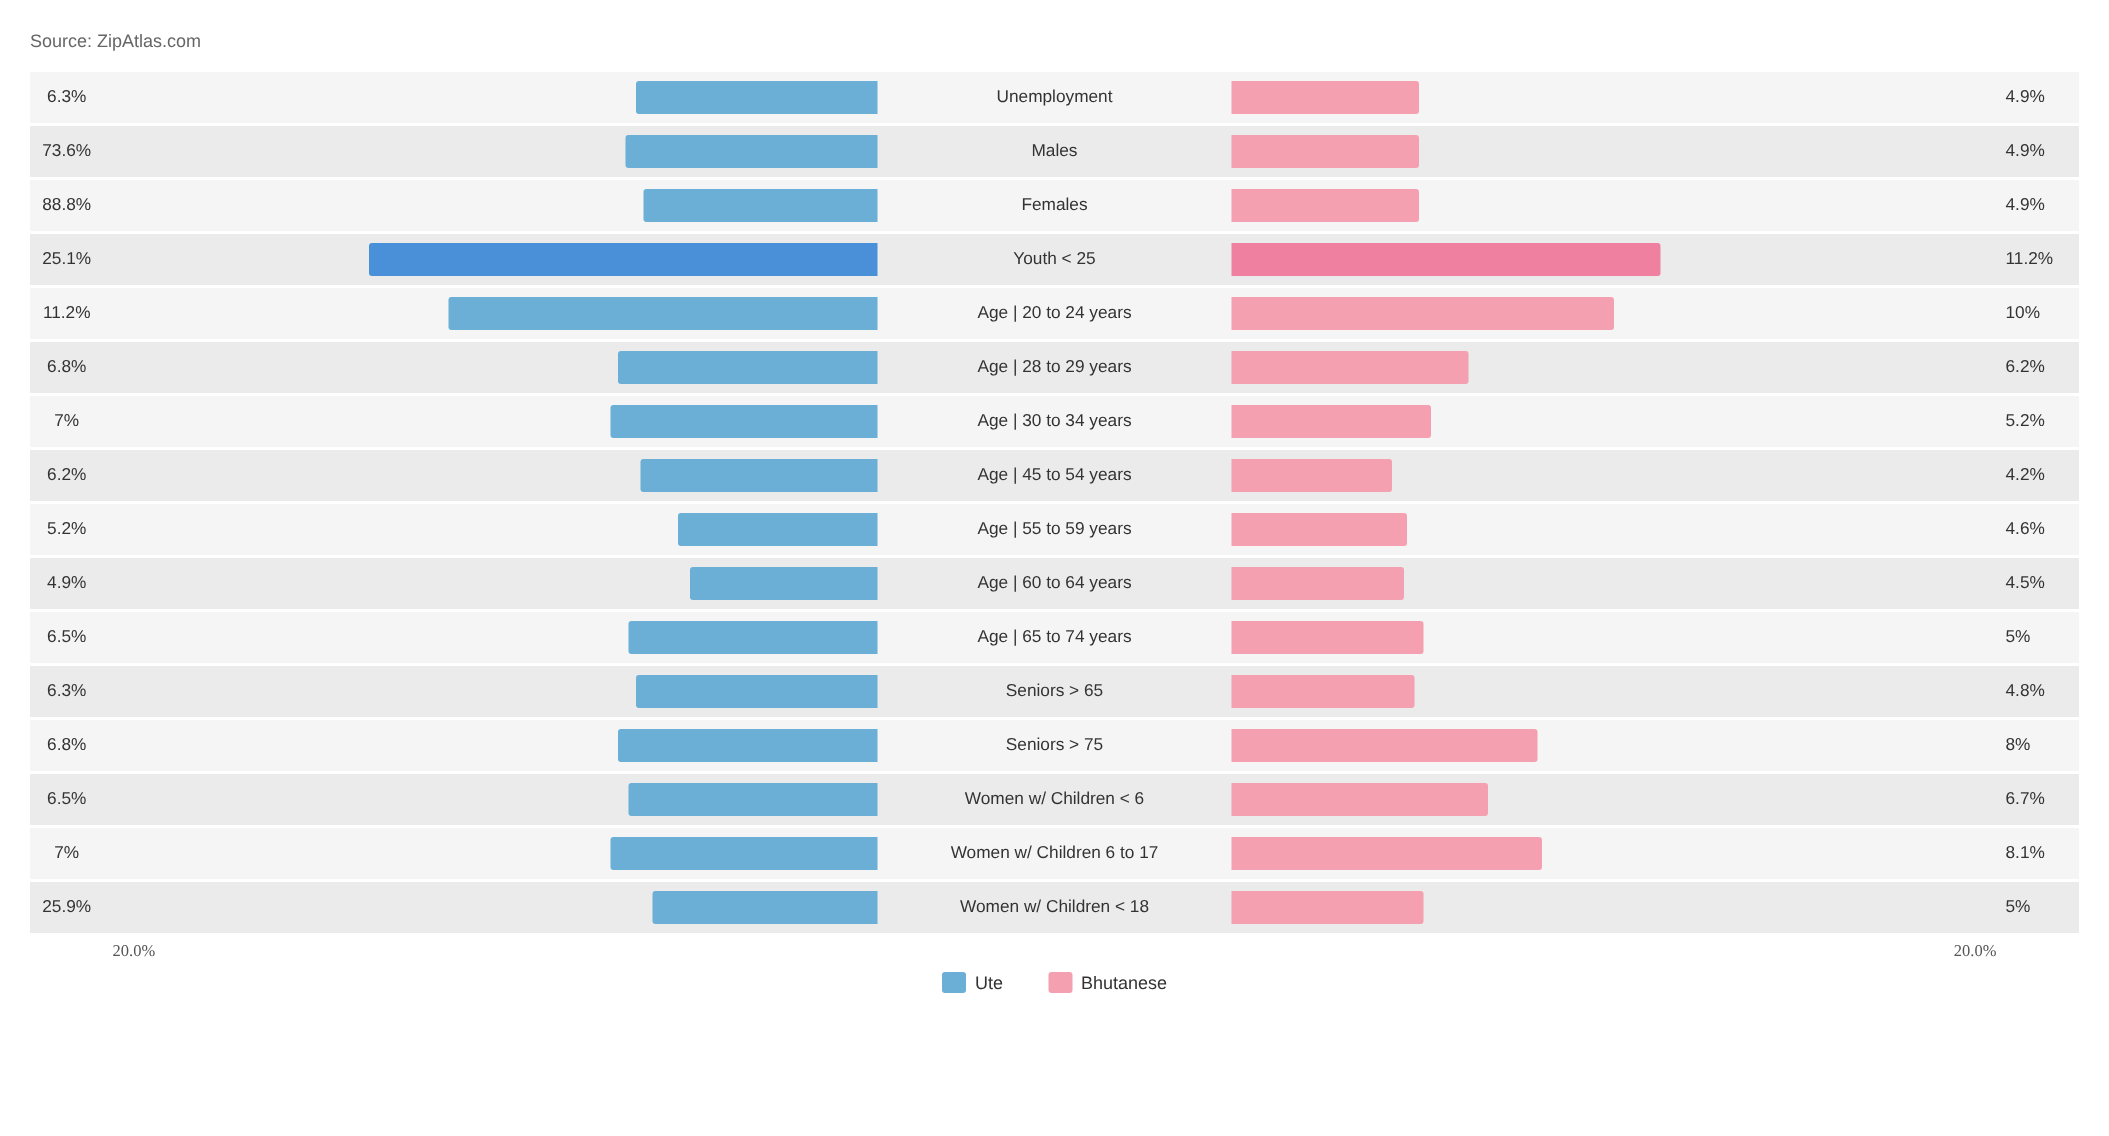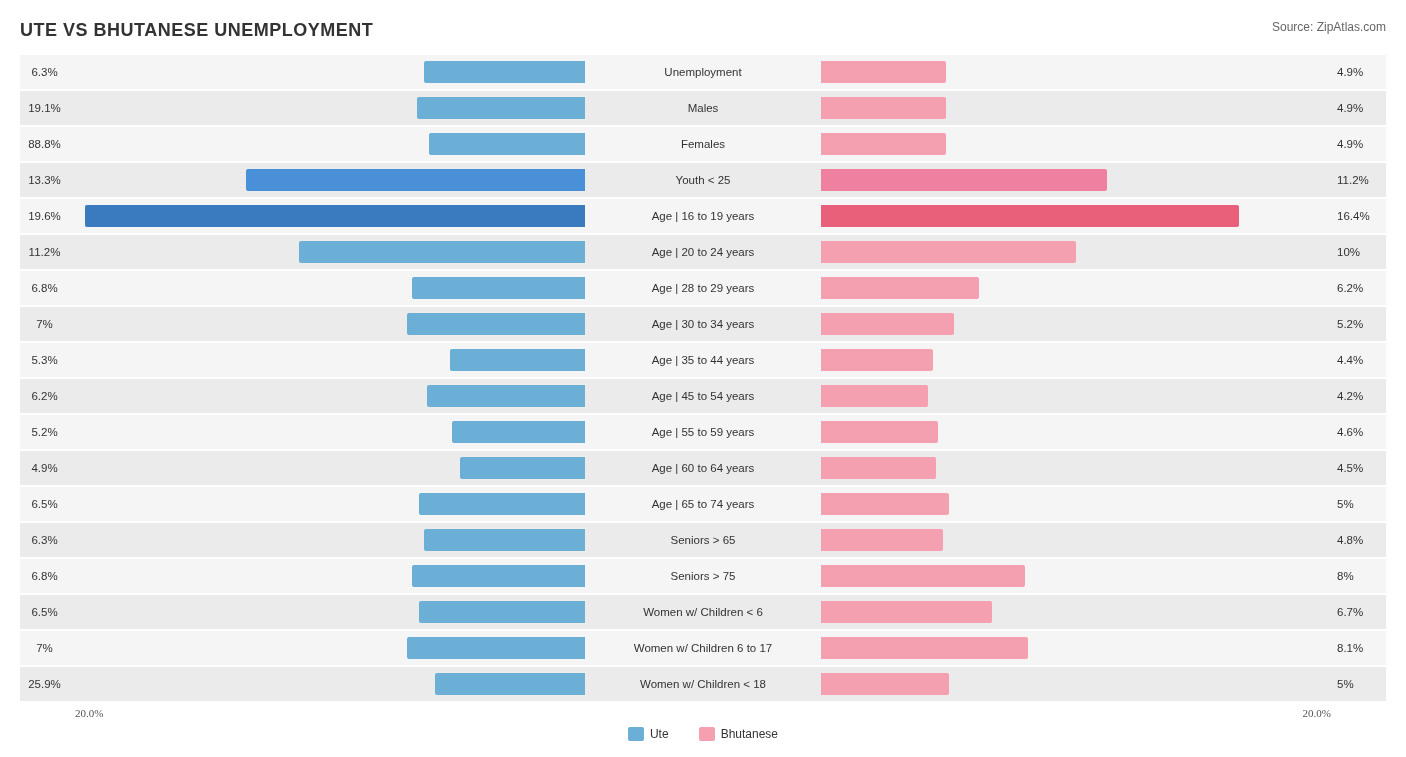--- a/index.html
+++ b/index.html
@@ -168,41 +168,40 @@
     }
     
     
     
   </style>
 </head>
 <body>
 
 <div class="chart-container">
   <div class="chart-header">
-    <div class="chart-title">UTE VS BHUTANESE UNEMPLOYMENT</div>
     <div class="chart-source">Source: ZipAtlas.com</div>
   </div>
   <div class="chart-body" id="chart-rows">
   <div class="row">
     <div class="left-val">6.3%</div>
     <div class="bar-area">
       <div class="bars-wrapper">
         <div class="left-bar-container">
           <div class="left-bar" style="width:31.5%; background:#6baed6;"></div>
         </div>
         <div class="label-center">Unemployment</div>
         <div class="right-bar-container">
           <div class="right-bar" style="width:24.500000000000004%; background:#f4a0b0;"></div>
         </div>
       </div>
     </div>
     <div class="right-val">4.9%</div>
   </div>
       <div class="row">
-    <div class="left-val">19.1%</div>
+    <div class="left-val">73.6%</div>
     <div class="bar-area">
       <div class="bars-wrapper">
         <div class="left-bar-container">
           <div class="left-bar" style="width:32.99999999999999%; background:#6baed6;"></div>
         </div>
         <div class="label-center">Males</div>
         <div class="right-bar-container">
           <div class="right-bar" style="width:24.500000000000004%; background:#f4a0b0;"></div>
         </div>
       </div>
@@ -218,50 +217,35 @@
         </div>
         <div class="label-center">Females</div>
         <div class="right-bar-container">
           <div class="right-bar" style="width:24.500000000000004%; background:#f4a0b0;"></div>
         </div>
       </div>
     </div>
     <div class="right-val">4.9%</div>
   </div>
       <div class="row">
-    <div class="left-val">13.3%</div>
+    <div class="left-val">25.1%</div>
     <div class="bar-area">
       <div class="bars-wrapper">
         <div class="left-bar-container">
           <div class="left-bar" style="width:66.5%; background:#4a90d9;"></div>
         </div>
         <div class="label-center">Youth &lt; 25</div>
         <div class="right-bar-container">
           <div class="right-bar" style="width:55.99999999999999%; background:#f080a0;"></div>
         </div>
       </div>
     </div>
     <div class="right-val">11.2%</div>
   </div>
       <div class="row">
-    <div class="left-val">19.6%</div>
-    <div class="bar-area">
-      <div class="bars-wrapper">
-        <div class="left-bar-container">
-          <div class="left-bar" style="width:98.00000000000001%; background:#3a7abf;"></div>
-        </div>
-        <div class="label-center">Age | 16 to 19 years</div>
-        <div class="right-bar-container">
-          <div class="right-bar" style="width:82%; background:#e8607a;"></div>
-        </div>
-      </div>
-    </div>
-    <div class="right-val">16.4%</div>
-  </div>
-      <div class="row">
     <div class="left-val">11.2%</div>
     <div class="bar-area">
       <div class="bars-wrapper">
         <div class="left-bar-container">
           <div class="left-bar" style="width:55.99999999999999%; background:#6baed6;"></div>
         </div>
         <div class="label-center">Age | 20 to 24 years</div>
         <div class="right-bar-container">
           <div class="right-bar" style="width:50%; background:#f4a0b0;"></div>
         </div>
@@ -291,35 +275,20 @@
         <div class="left-bar-container">
           <div class="left-bar" style="width:35%; background:#6baed6;"></div>
         </div>
         <div class="label-center">Age | 30 to 34 years</div>
         <div class="right-bar-container">
           <div class="right-bar" style="width:26%; background:#f4a0b0;"></div>
         </div>
       </div>
     </div>
     <div class="right-val">5.2%</div>
-  </div>
-      <div class="row">
-    <div class="left-val">5.3%</div>
-    <div class="bar-area">
-      <div class="bars-wrapper">
-        <div class="left-bar-container">
-          <div class="left-bar" style="width:26.5%; background:#6baed6;"></div>
-        </div>
-        <div class="label-center">Age | 35 to 44 years</div>
-        <div class="right-bar-container">
-          <div class="right-bar" style="width:22.000000000000004%; background:#f4a0b0;"></div>
-        </div>
-      </div>
-    </div>
-    <div class="right-val">4.4%</div>
   </div>
       <div class="row">
     <div class="left-val">6.2%</div>
     <div class="bar-area">
       <div class="bars-wrapper">
         <div class="left-bar-container">
           <div class="left-bar" style="width:31%; background:#6baed6;"></div>
         </div>
         <div class="label-center">Age | 45 to 54 years</div>
         <div class="right-bar-container">

